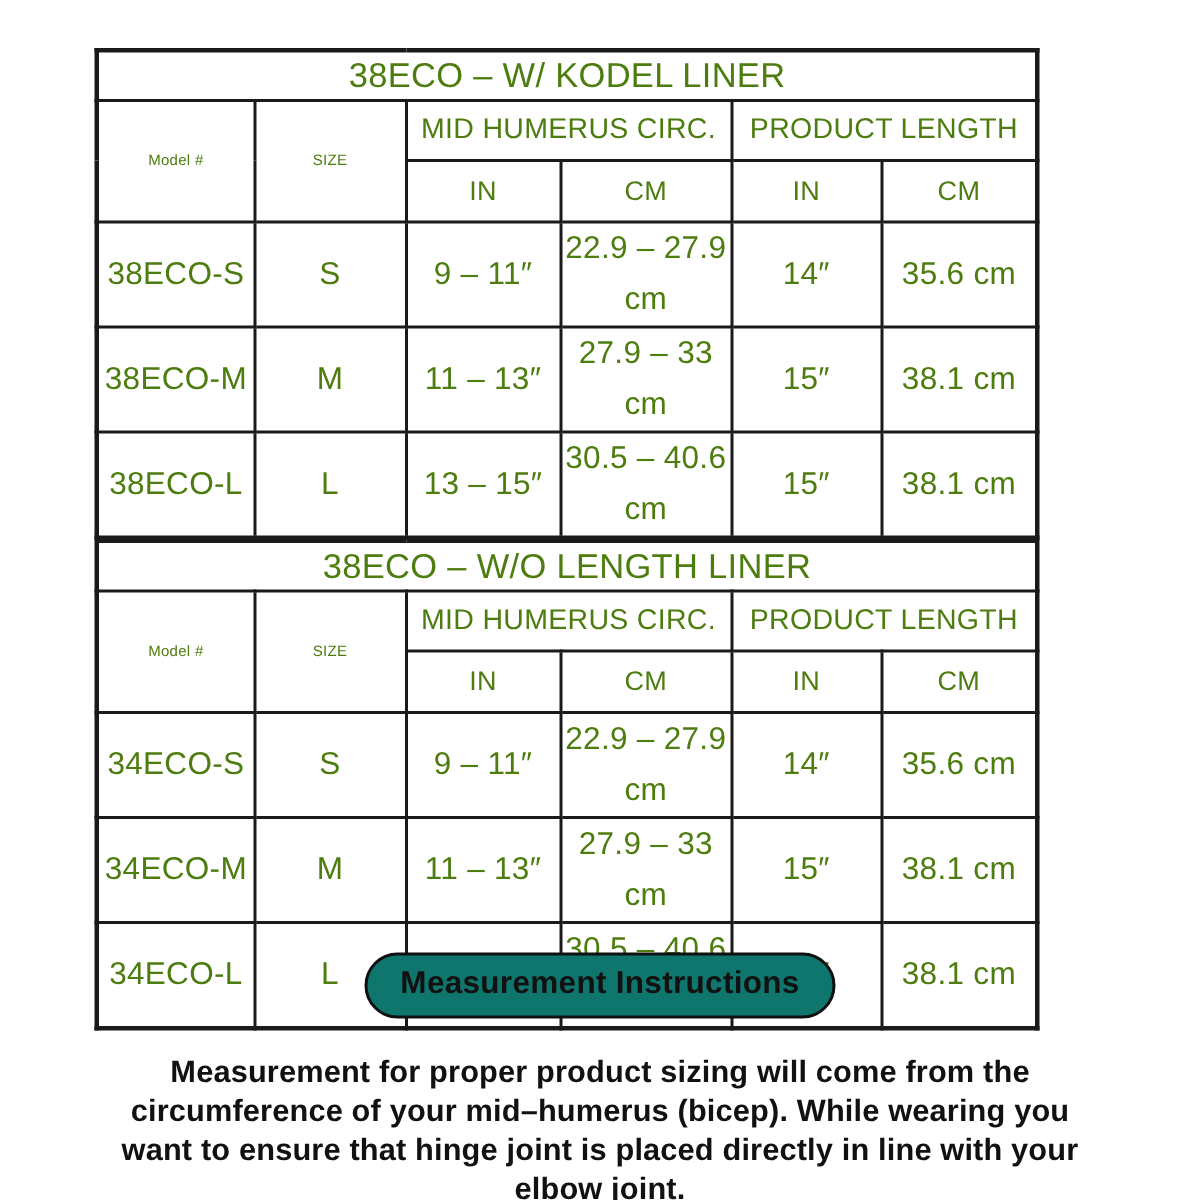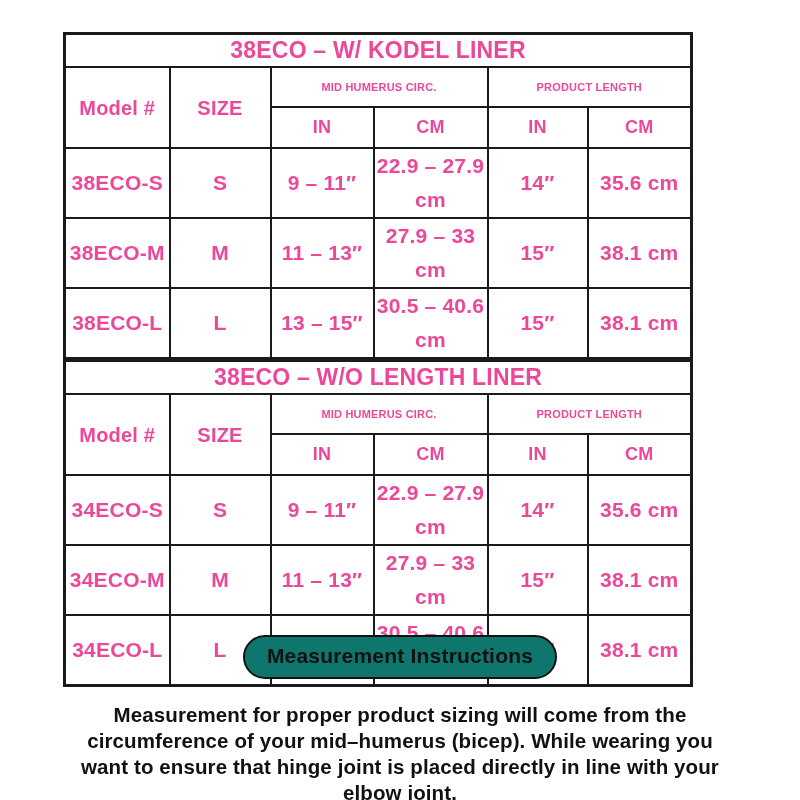--- a/index.html
+++ b/index.html
@@ -38,22 +38,22 @@
   }
   table.size-table + table.size-table {
     border-top: none;
   }
 
   table.size-table td,
   table.size-table th {
     border: 2px solid #1a1a1a;
     text-align: center;
     vertical-align: middle;
-    font-weight: bold;
-    color: #ec4899;
+    font-weight: normal;
+    color: #4d7c0f;
     letter-spacing: 0.2px;
     padding: 0;
     font-stretch: condensed;
   }
 
   
   col.c-model  { width: 105px; }
   col.c-size   { width: 101px; }
   col.c-mh-in  { width: 103px; }
   col.c-mh-cm  { width: 114px; }
@@ -65,26 +65,26 @@
     font-size: 23px;
     line-height: 31px;
     letter-spacing: 0.6px;
     border-left: none;
     border-right: none;
     border-top: none;
   }
 
   .grp-row td {
     height: 38px;
-    font-size: 11px;
+    font-size: 19px;
     line-height: 38px;
     letter-spacing: 0.4px;
   }
   .grp-row td.rowspan-head {
-    font-size: 20px;
+    font-size: 10px;
   }
   .unit-row td {
     height: 39px;
     font-size: 18px;
     line-height: 39px;
     letter-spacing: 0.4px;
   }
 
   .data-row td {
     height: 53px;

